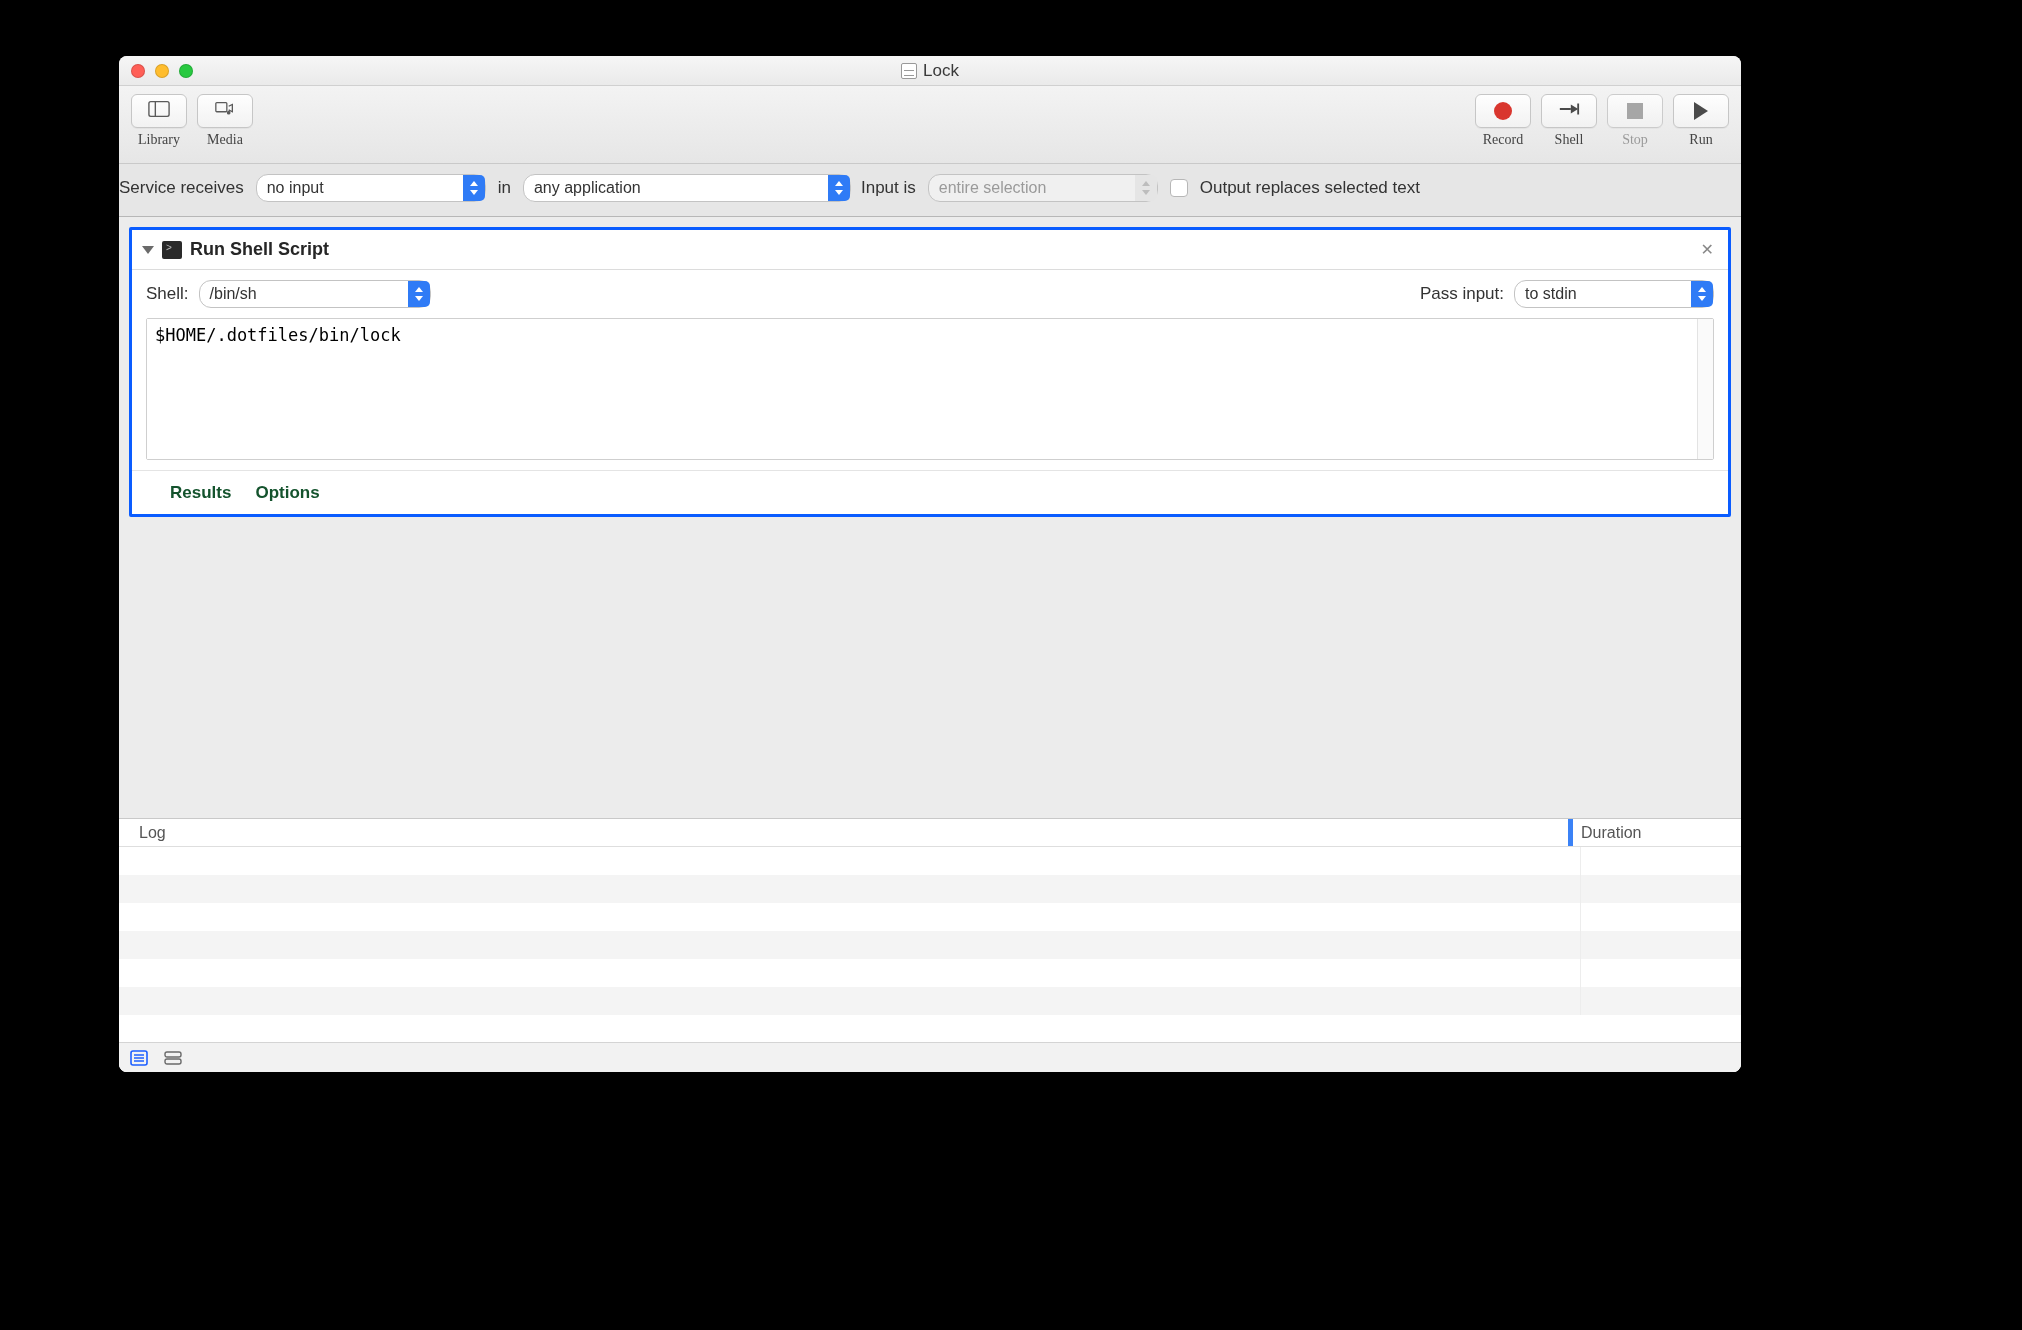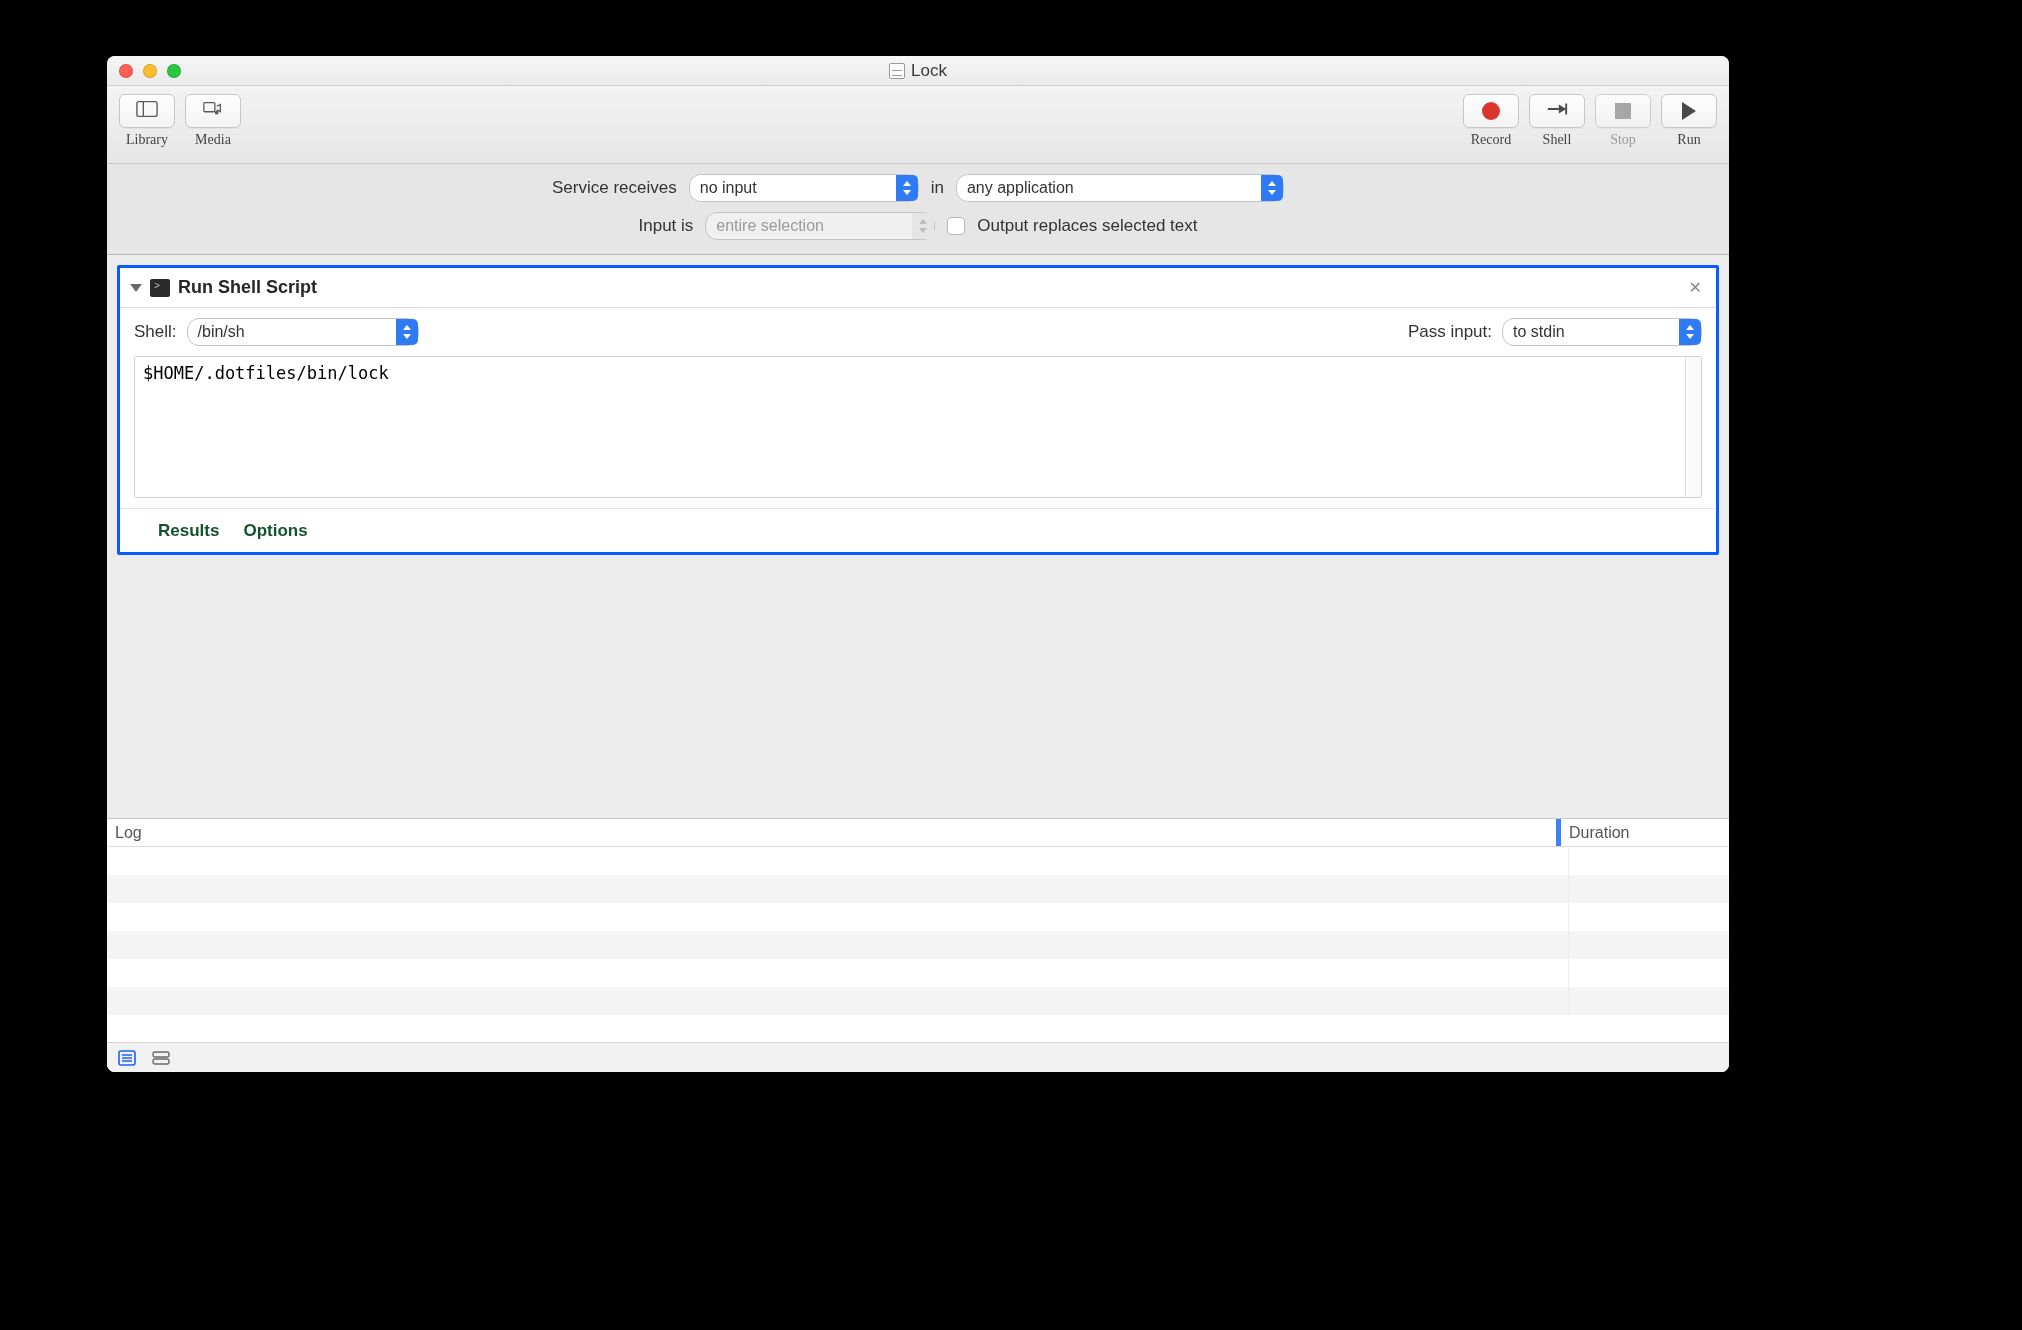--- a/index.html
+++ b/index.html
@@ -8,21 +8,21 @@
     background: #000;
     font-family: -apple-system, "Helvetica Neue", Helvetica, Arial, sans-serif;
     font-size: 13px;
     color: #333;
     width: 2022px;
     height: 1330px;
     position: relative;
   }
   .window {
     position: absolute;
-    left: 107px;
+    left: 119px;
     top: 56px;
     width: 1622px;
     height: 1016px;
     background: #ececec;
     border-radius: 8px;
     box-shadow: 0 30px 60px rgba(0,0,0,0.6), 0 0 0 1px rgba(0,0,0,0.2);
     display: flex;
     flex-direction: column;
     overflow: hidden;
     justify-content: space-between;
@@ -122,21 +122,21 @@
   }
   .tool-item.disabled .tool-btn{opacity:.85;}
   .tool-item.disabled .tool-label{color:#9a9a9a;}
 
   
   .config-bar {
     background:#e6e6e6;
     border-bottom:1px solid #b7b7b7;
     padding: 10px 0 14px 0;
     display:flex;
-    flex-direction:column;
+    flex-direction:row;
     align-items:center;
     gap:10px;
   }
   .config-row{
     display:flex;
     align-items:center;
     gap:12px;
     font-size:17px;
     color:#333;
   }
@@ -288,21 +288,21 @@
     background:#fff;
   }
   .log-header{
     display:flex;
     height:28px;
     background:#fff;
     border-bottom:1px solid #dedede;
     font-size:16px;
     color:#555;
   }
-  .log-col-log{flex:1;padding-left:8px;display:flex;align-items:center;}
+  .log-col-log{flex:1;padding-left:20px;display:flex;align-items:center;}
   .log-col-dur{width:173px;padding-left:8px;display:flex;align-items:center;border-left:5px solid #3b82f6;}
   .log-rows{flex:1;overflow:hidden;}
   .log-row{height:28px;display:flex;}
   .log-row:nth-child(even){background:#f4f4f4;}
   .log-row .c1{flex:1;border-right:1px solid #ededed;}
   .log-row .c2{width:160px;}
   .status-bar{
     height:30px;
     border-top:1px solid #d4d4d4;
     background:#f2f2f2;

